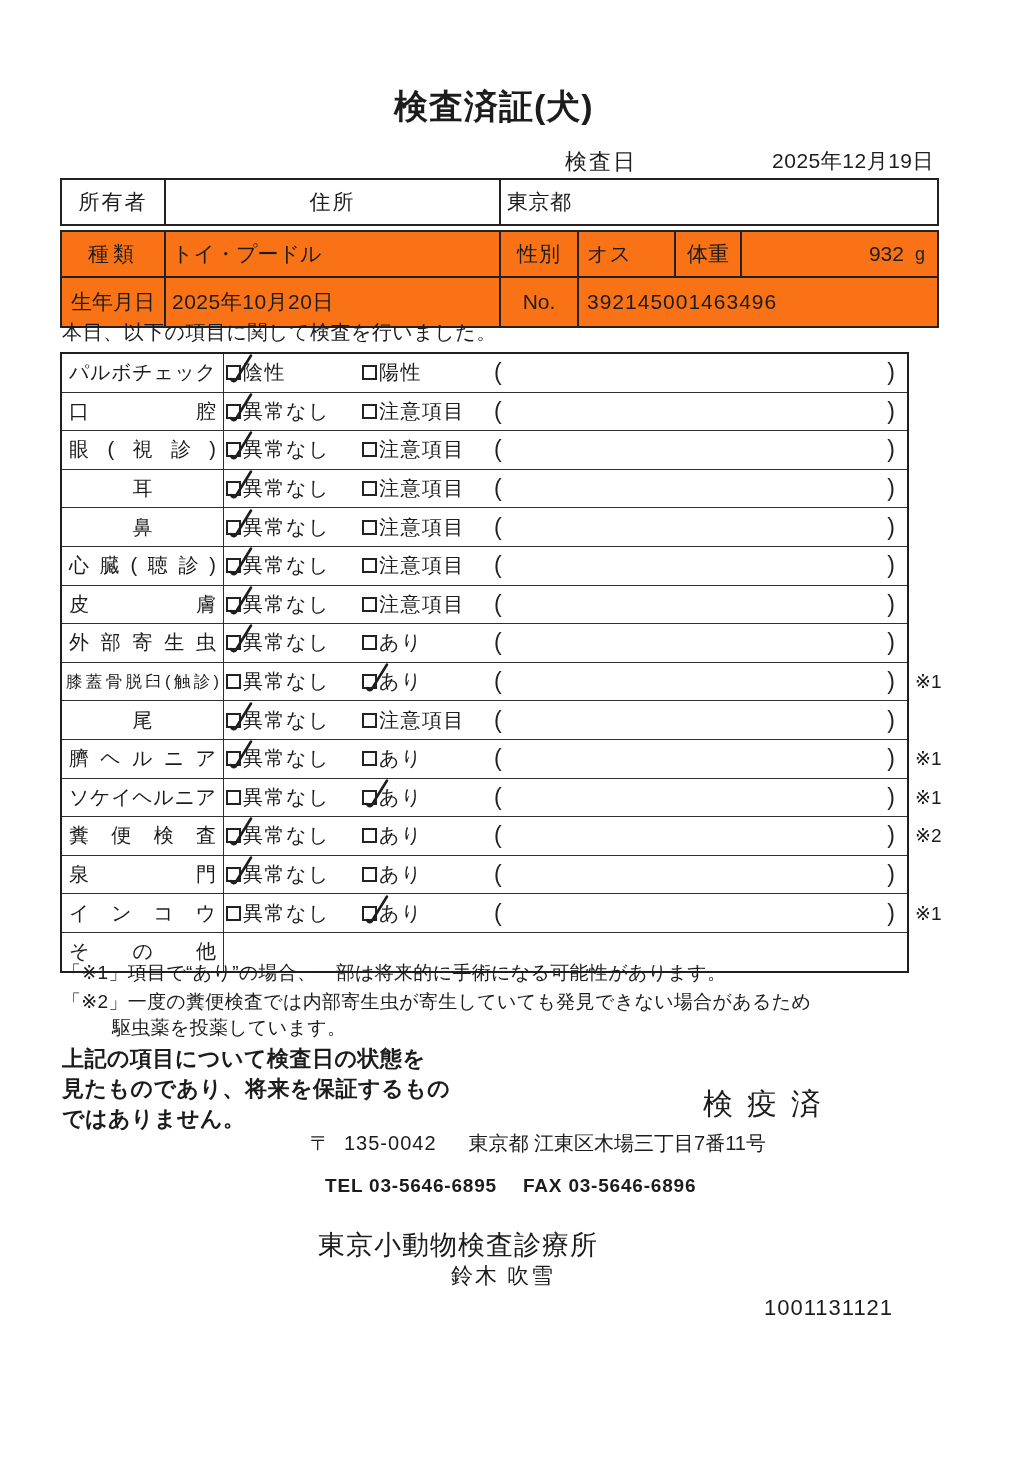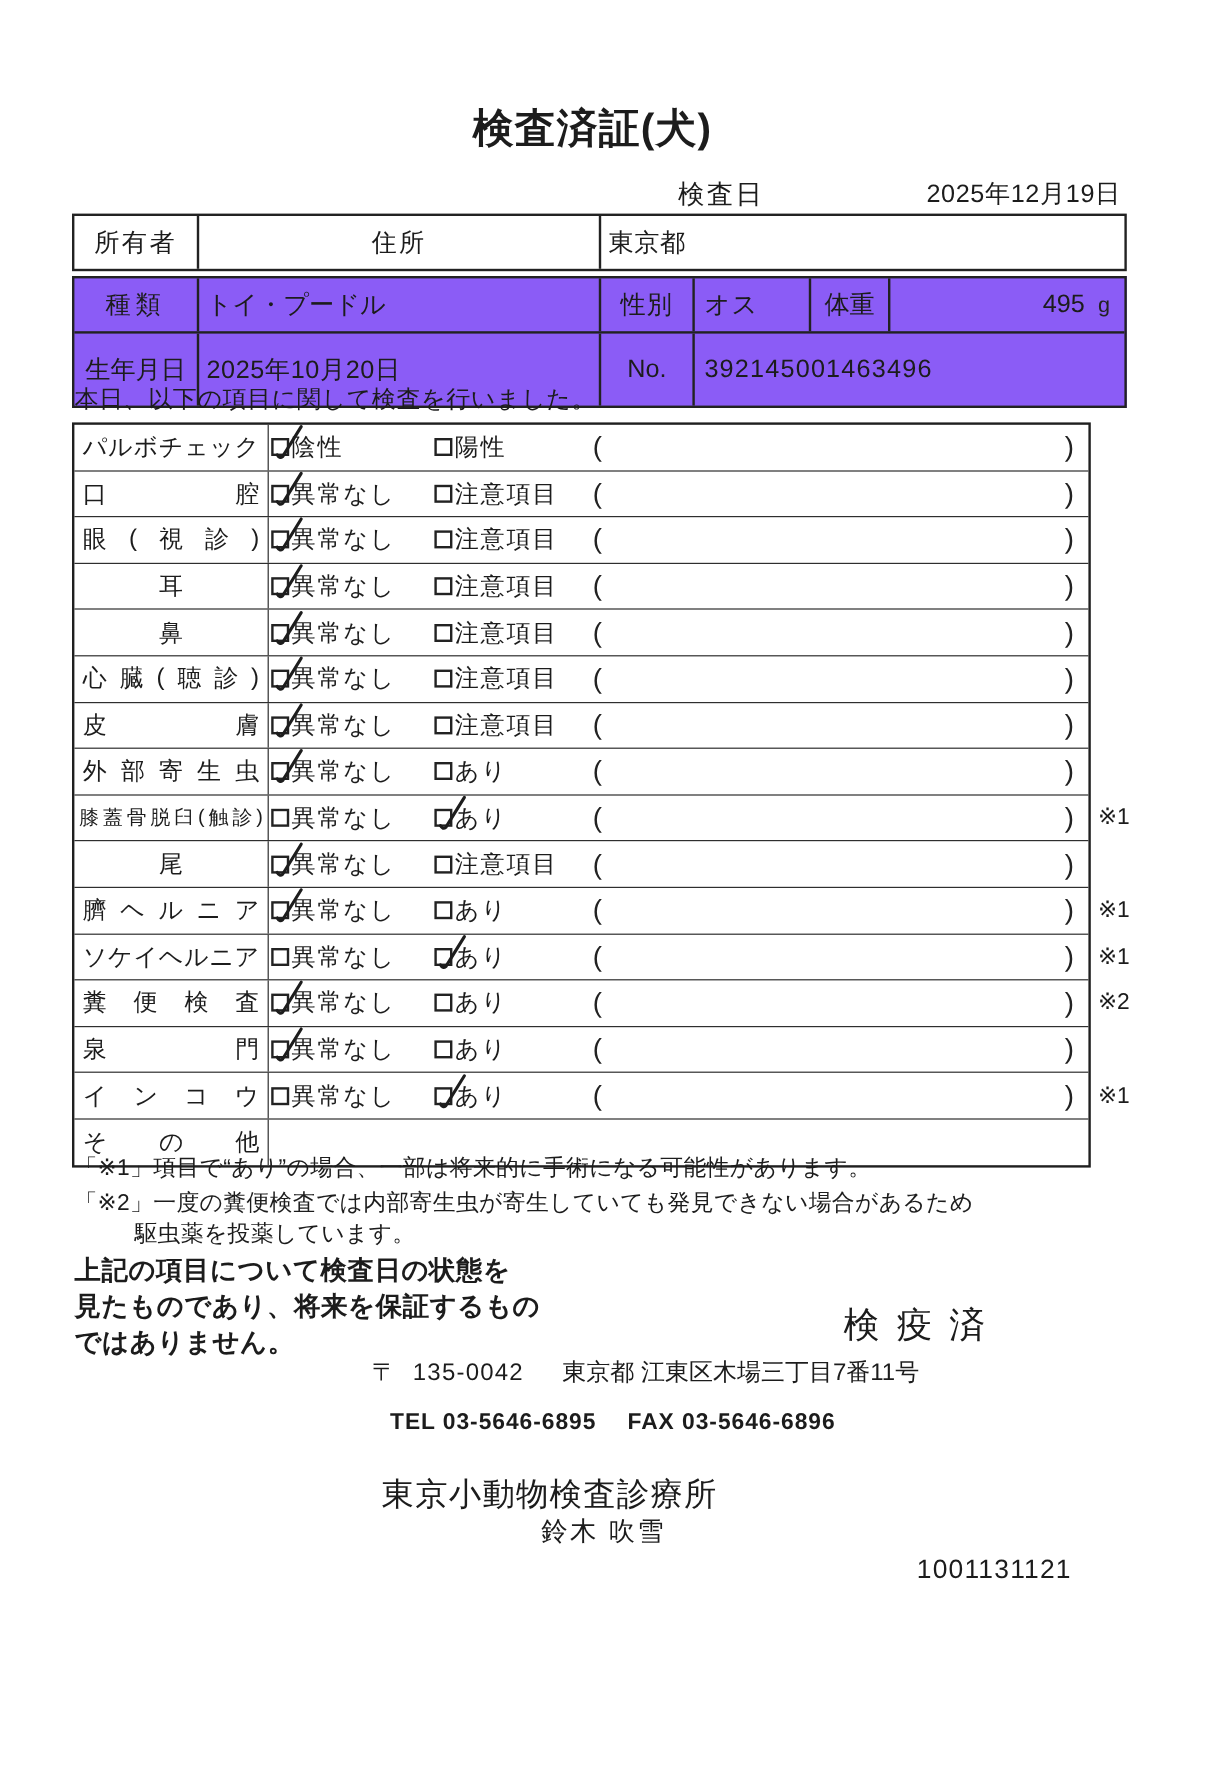--- a/index.html
+++ b/index.html
@@ -18,21 +18,21 @@
 
   
   .itable{border:2.4px solid #222;display:grid;background:#fff;}
   .itable .cell{border-left:2px solid #222;display:flex;align-items:center;font-size:21px;overflow:hidden;white-space:nowrap;}
   .itable .cell:first-child{border-left:none;}
   .itable .lab{justify-content:center;letter-spacing:2px;}
   .itable .val{padding-left:6px;letter-spacing:0.5px;}
   .row2{display:grid;}
   .row2 .cell{border-left:2px solid #222;display:flex;align-items:center;font-size:21px;white-space:nowrap;}
   .row2 .cell:first-child{border-left:none;}
-  .tbl2{border:2.4px solid #222;background:#8b5cf6;}
+  .tbl2{border:2.4px solid #222;background:#f97316;}
   .tbl2 .rA{border-bottom:2px solid #222;}
   .weight-val{justify-content:flex-end;padding-right:12px;}
   .weight-unit{font-size:18px;margin-left:11px;color:#222;}
   .no-lab{font-size:18px;}
 
   .intro-line{top:319px;left:62px;font-size:20px;letter-spacing:0.5px;}
 
   
   .insp-table{top:352px;left:60px;width:845px;border:2.4px solid #1f1f1f;background:#fff;}
   .irow{position:relative;height:37.6px;}
@@ -86,25 +86,25 @@
 </div>
 
 <div class="abs tbl2" style="top:230px;left:60px;width:875px;">
   <div class="row2 rA" style="height:44px;grid-template-columns:102px 335px 78px 97px 66px 1fr;">
     <div class="cell" style="justify-content:center;letter-spacing:4px;">種類</div>
     <div class="cell" style="padding-left:6px;">トイ・プードル</div>
     <div class="cell" style="justify-content:center;letter-spacing:1px;">性別</div>
     <div class="cell" style="padding-left:8px;letter-spacing:1px;">オス</div>
     <div class="cell" style="justify-content:center;">体重</div>
     <div class="cell weight-val">
-      <span>495</span>
+      <span>932</span>
       <span class="weight-unit">g</span>
     </div>
   </div>
-  <div class="row2" style="height:60px;grid-template-columns:102px 335px 78px 1fr;">
+  <div class="row2" style="height:48px;grid-template-columns:102px 335px 78px 1fr;">
     <div class="cell" style="justify-content:center;">生年月日</div>
     <div class="cell" style="padding-left:6px;letter-spacing:0.5px;">2025年10月20日</div>
     <div class="cell no-lab" style="justify-content:center;">No.</div>
     <div class="cell" style="padding-left:8px;letter-spacing:1px;">392145001463496</div>
   </div>
 </div>
 
 <div class="abs intro-line">本日、以下の項目に関して検査を行いました。</div>
 
 <div class="abs insp-table" id="insp-table">

